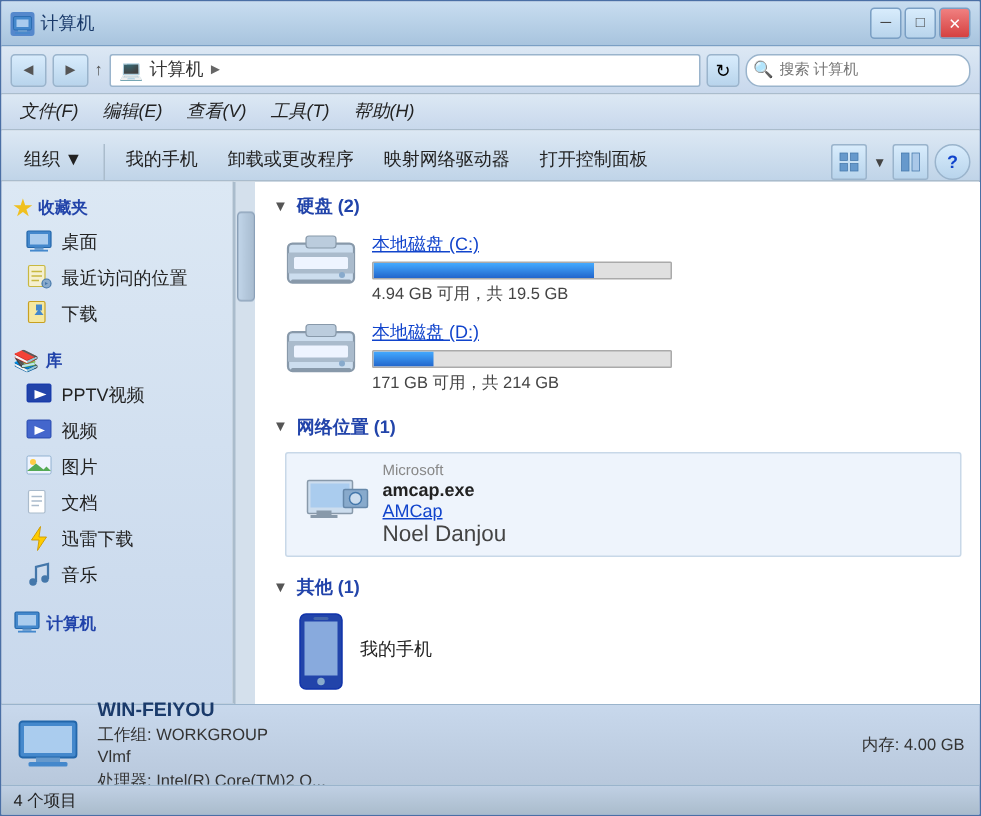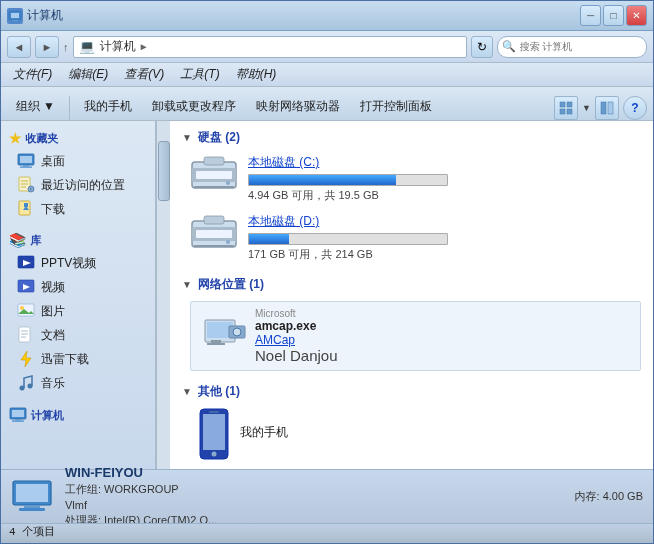--- a/index.html
+++ b/index.html
@@ -469,24 +469,24 @@
       font-size: 11px;
       color: #333;
     }
 
     
     .item-count-bar {
       height: 20px;
       background: linear-gradient(to bottom, #c0d0e4, #aabccc);
       border-top: 1px solid #9ab4cc;
       display: flex;
+      align-items: center;
       padding: 0 8px;
       font-size: 11px;
       color: #222;
-      font-family: Liberation Mono, monospace;
     }
 
     
     svg { display: block; }
 
     .scrollbar-container {
       position: relative;
       width: 14px;
       background: #d4e0ec;
       border-left: 1px solid #aabccc;

